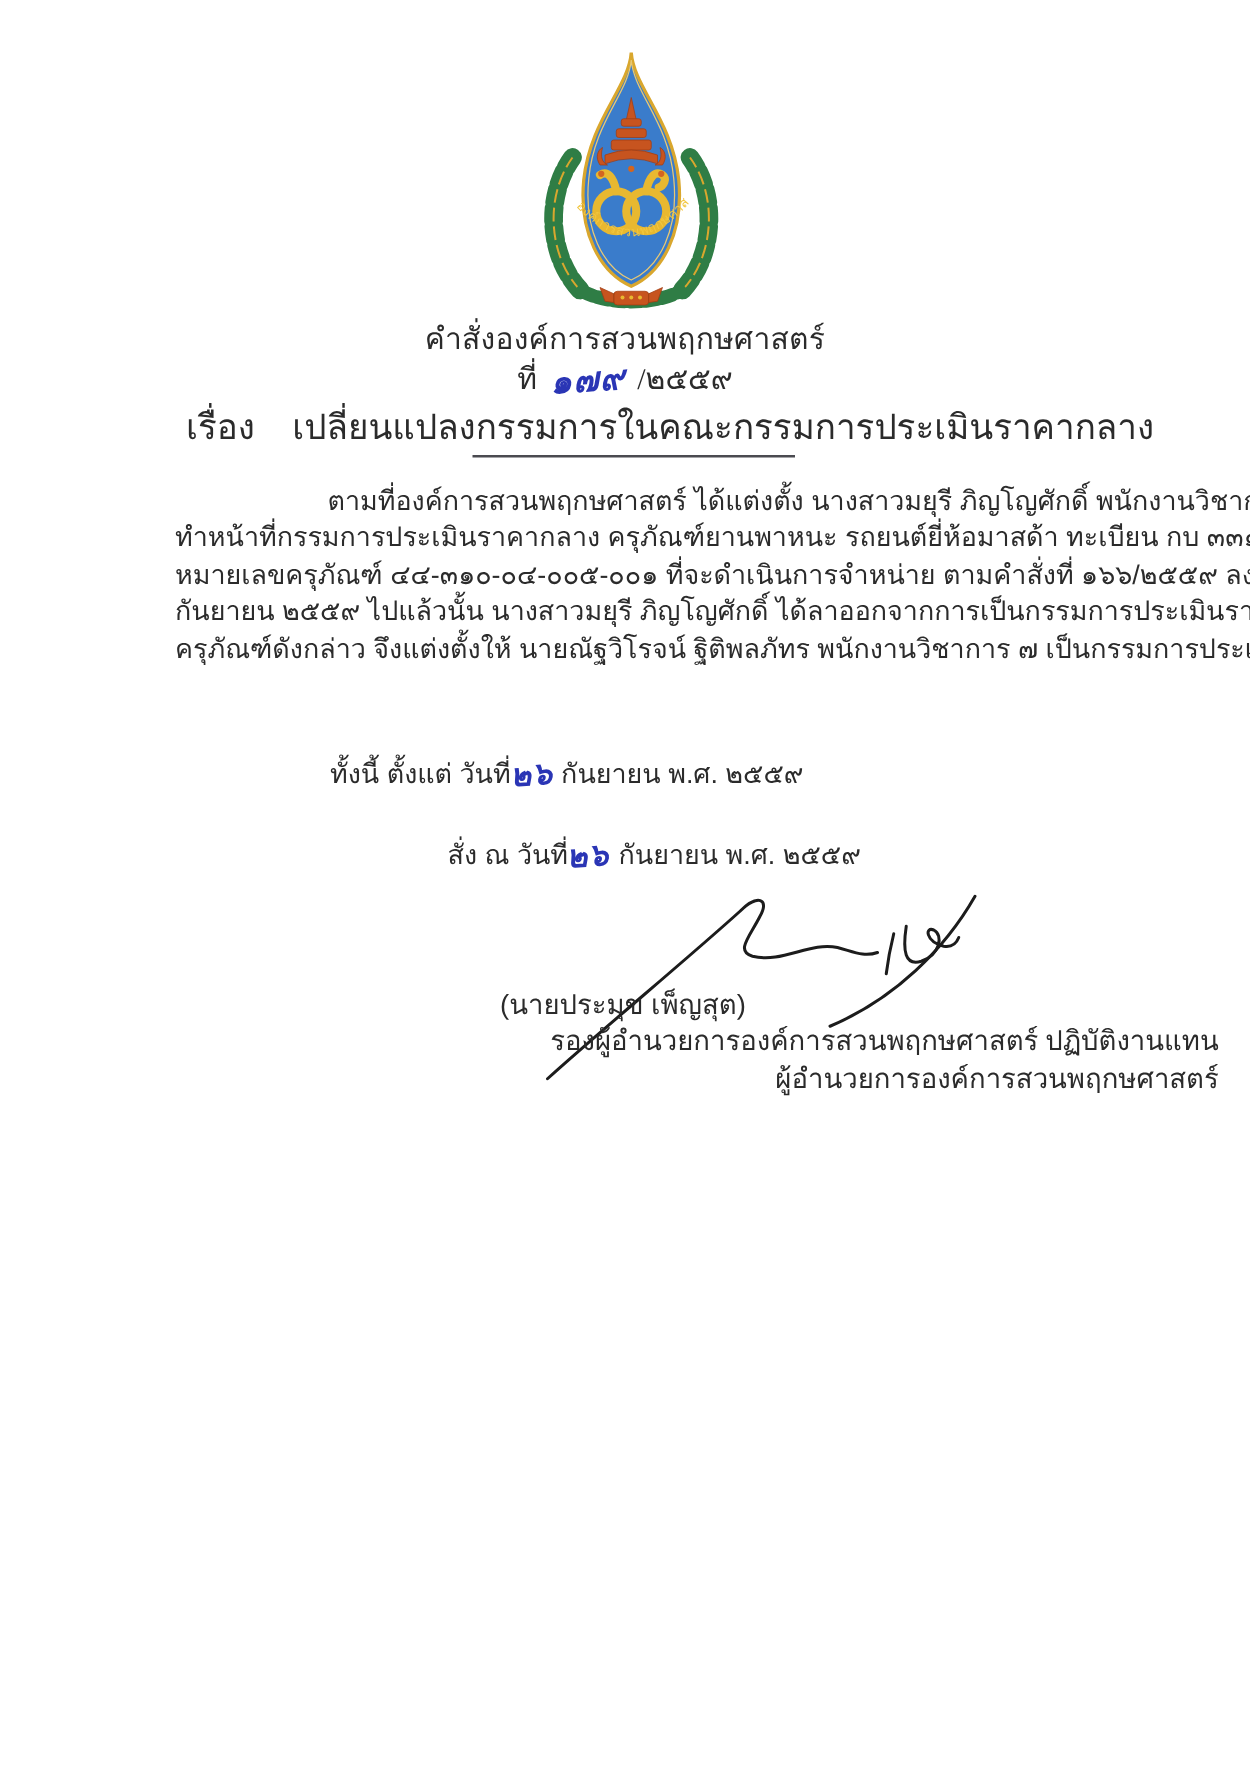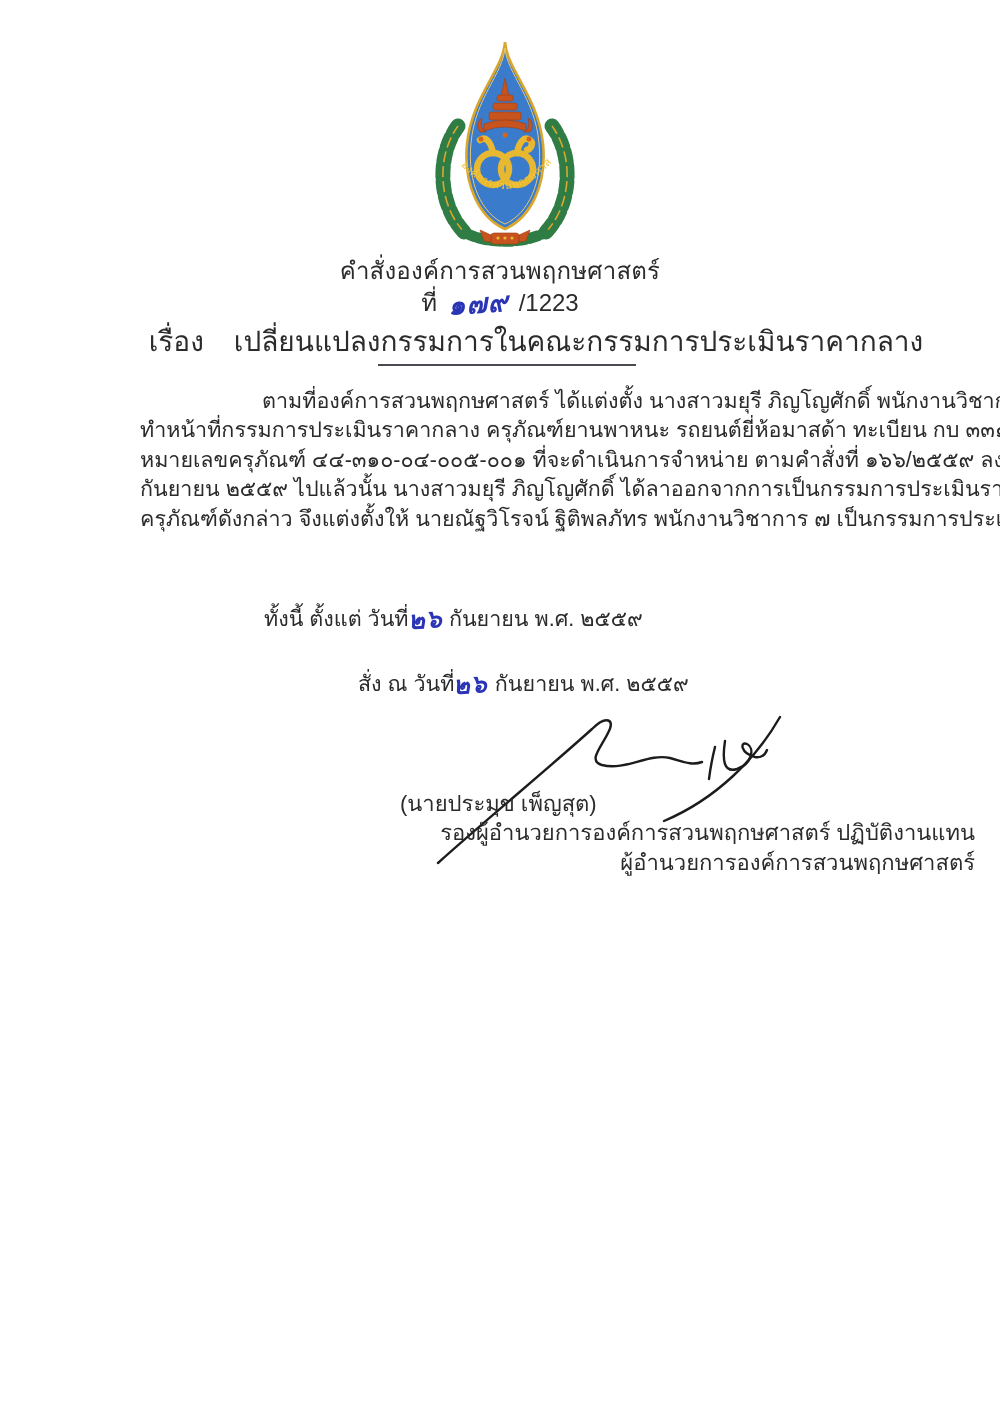--- a/index.html
+++ b/index.html
@@ -1,21 +1,21 @@
 <!DOCTYPE html>
 <html><head>
 <meta charset="utf-8">
 <style>
   html,body{margin:0;padding:0;background:#ffffff;}
   .page{
     position:relative;width:1000px;height:1414px;background:#ffffff;overflow:hidden;
     font-family:"Liberation Sans","DejaVu Sans",sans-serif;color:#2b2b2b;
   }
   .abs{position:absolute;}
-  .centered{left:0;width:1000px;text-align:center;}
+  .centered{left:0;width:1000px;text-align:center;font-family:Liberation Serif, serif;}
   .title-line{font-size:24px;letter-spacing:.2px;}
   .order-line{font-size:24px;}
   .subject-line{font-size:28px;margin-left:36px;}
   .subject-line .gap{display:inline-block;width:30px;}
   .handwrite{
     color:#2a35b5;font-size:27px;font-style:italic;font-weight:bold;
     display:inline-block;transform:rotate(-4deg) translateY(2px);
     letter-spacing:1px;line-height:1;margin:0 4px;
   }
   .handwrite.small{font-size:25px;margin:0 1px 0 -1px;}
@@ -82,21 +82,21 @@
         <circle cx="81" cy="202" r="1.6" fill="#e8b830"></circle>
         <circle cx="88" cy="202" r="1.6" fill="#e8b830"></circle>
     </svg>
   </div>
 
   <div class="abs centered title-line" style="top:251px;">คำสั่งองค์การสวนพฤกษศาสตร์</div>
 
   <div class="abs centered order-line" style="top:283px;">
     <span>ที่</span>
     <span class="handwrite">๑๗๙</span>
-    <span>/1223</span>
+    <span>/๒๕๕๙</span>
   </div>
 
   <div class="abs centered subject-line" style="top:319px;">
     <span>เรื่อง</span><span class="gap"></span><span>เปลี่ยนแปลงกรรมการในคณะกรรมการประเมินราคากลาง</span>
   </div>
 
   <div class="abs divider" style="left:378px;top:364px;width:258px;"></div>
 
   <div class="abs body-text" style="left:140px;top:387px;width:790px;">
     <div class="line indent">ตามที่องค์การสวนพฤกษศาสตร์ ได้แต่งตั้ง นางสาวมยุรี ภิญโญศักดิ์   พนักงานวิชาการ ๓</div>

